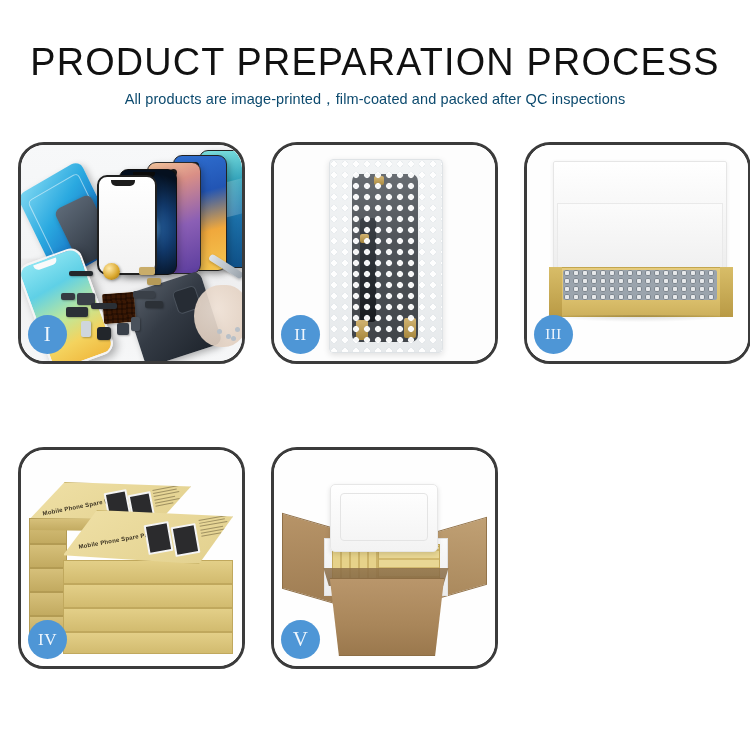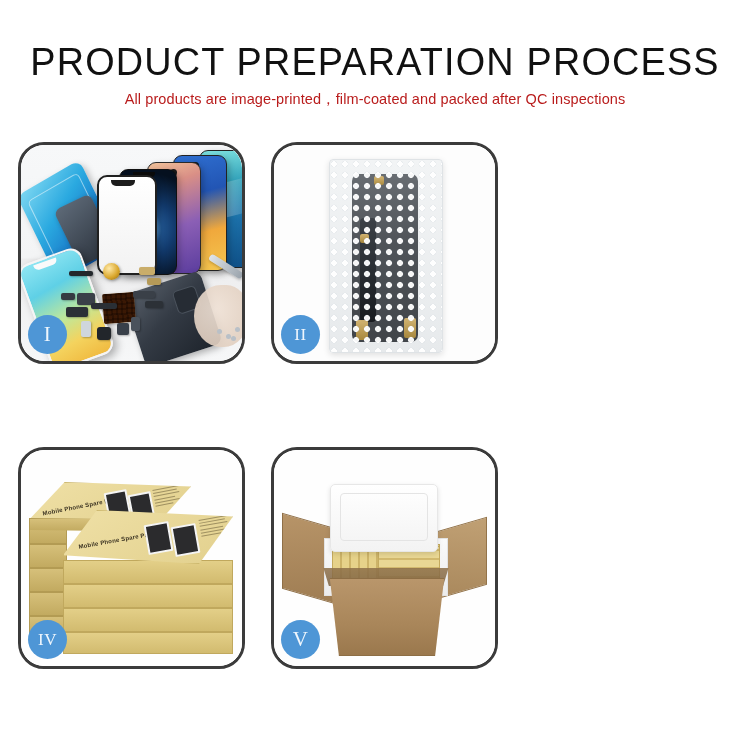--- a/index.html
+++ b/index.html
@@ -22,21 +22,21 @@
     color:#111111;
     font-weight:400;
     font-family:"Liberation Sans","DejaVu Sans",sans-serif;
     transform:scaleX(0.97);
     white-space:nowrap;
   }
   .subtitle{
     position:absolute;left:0;top:90px;width:750px;
     text-align:center;
     font-size:14.5px;
-    color:#b91c1c;
+    color:#0c4a6e;
     font-weight:400;
     letter-spacing:.1px;
     white-space:nowrap;
   }
 
   
   .grid{position:absolute;left:0;top:132px;width:750px;height:570px;}
   .cell{position:absolute;width:227px;height:222px;}
   .c0{left:18px;top:10px;}  .c1{left:271px;top:10px;}  .c2{left:524px;top:10px;}
   .c3{left:18px;top:315px;} .c4{left:271px;top:315px;} .c5{left:524px;top:315px;}
@@ -347,20 +347,33 @@
             <div class="gold g2"></div>
             <div class="gold g3"></div>
             <div class="gold g4"></div>
             <div class="bubbles"></div>
           </div>
         </div>
         <div class="badge sm">II</div>
       </div>
     </div>
 
+    <div class="cell c2">
+      <div class="panel">
+        <div class="stage">
+          <div class="p3bg"></div>
+          <div class="lid3"></div>
+          <div class="foam3"></div>
+          <div class="boxbase3"></div>
+          <div class="bubble3"></div>
+          <div class="shadow3"></div>
+        </div>
+        <div class="badge xs">III</div>
+      </div>
+    </div>
 
     <div class="cell c3">
       <div class="panel">
         <div class="stage">
           <div class="p4bg"></div>
           <div class="stack">
 
             <div class="sb-side" style="left:2px;top:52px;width:36px;height:22px;"></div>
             <div class="sb-side" style="left:2px;top:76px;width:36px;height:22px;"></div>
             <div class="sb-side" style="left:2px;top:100px;width:36px;height:22px;"></div>

